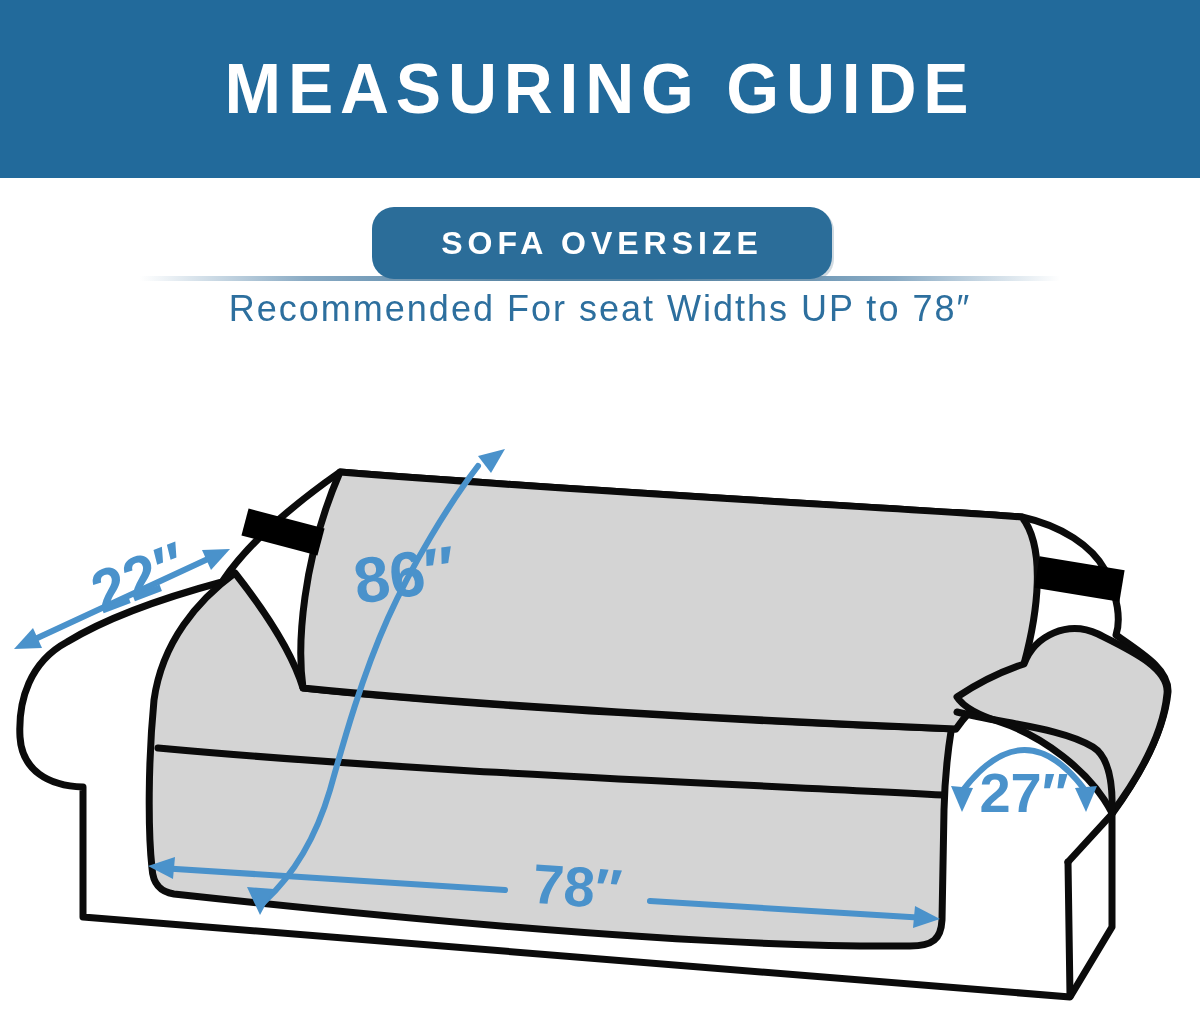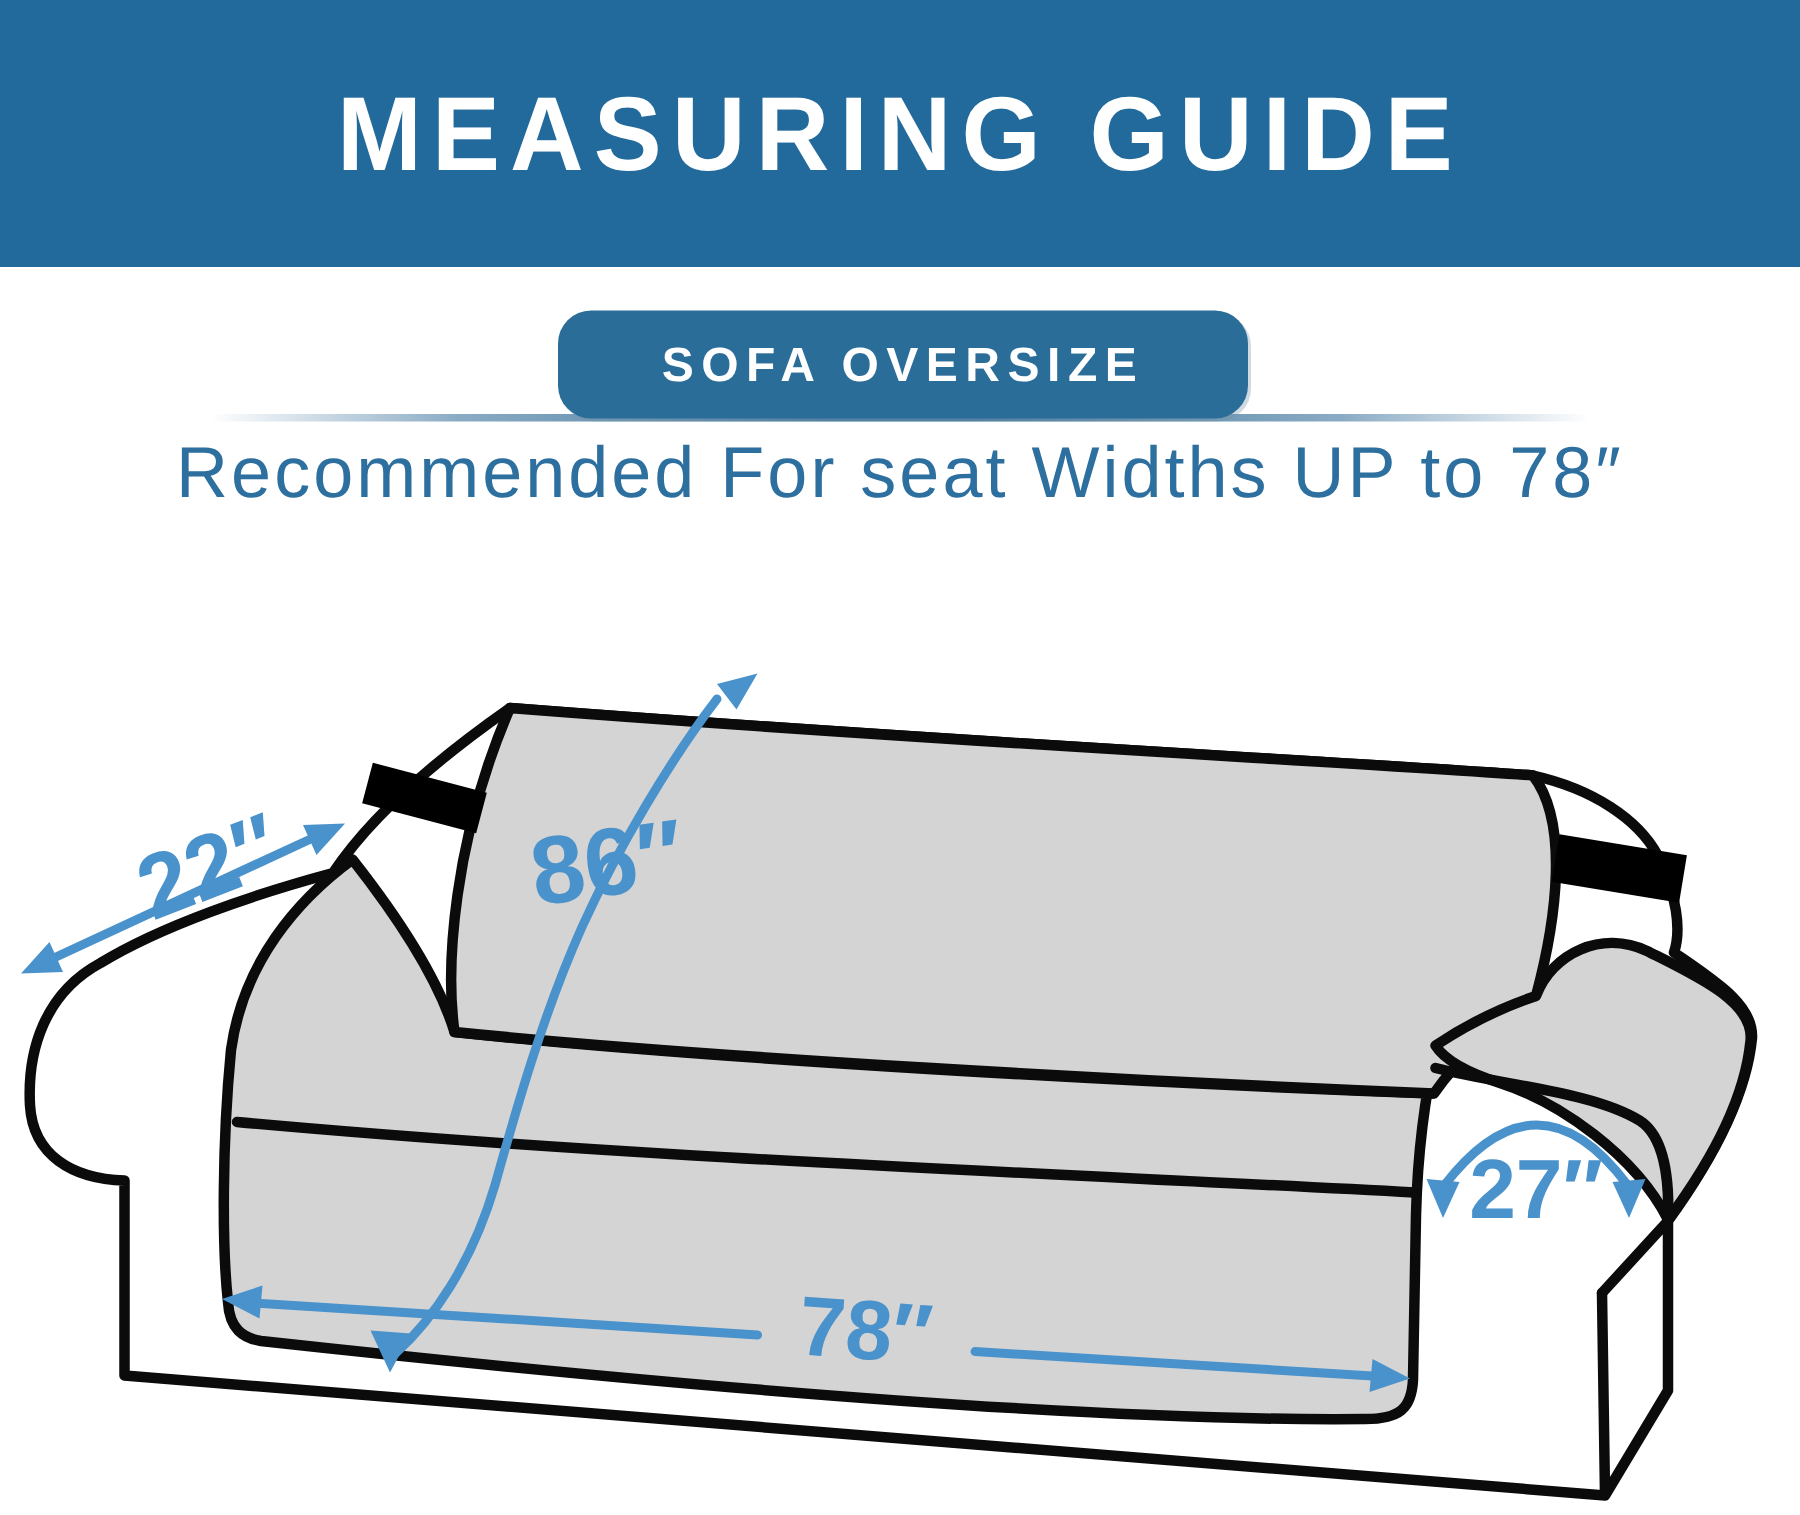--- a/index.html
+++ b/index.html
@@ -23,21 +23,21 @@
   .divider{position:absolute;left:140px;top:276px;width:920px;height:5px;
     background:linear-gradient(90deg,rgba(255,255,255,0) 0%,#8aabc4 18%,#41789e 45%,#41789e 55%,#8aabc4 82%,rgba(255,255,255,0) 100%);}
 
   .badge{position:absolute;left:372px;top:207px;width:460px;height:72px;
     background:var(--badge-blue);border-radius:22px;
     display:flex;align-items:center;justify-content:center;z-index:2;
     box-shadow:2px 2px 0 rgba(120,150,170,0.35);}
   .badge span{color:#ffffff;font-size:32px;font-weight:bold;letter-spacing:5px;white-space:nowrap;}
 
   .subtitle{position:absolute;left:0;top:288px;width:1200px;text-align:center;
-    color:var(--text-blue);font-size:48px;letter-spacing:2px;white-space:nowrap;}
+    color:var(--text-blue);font-size:36px;letter-spacing:2px;white-space:nowrap;}
 
   svg.sofa{position:absolute;left:0;top:0;width:1200px;height:1010px;}
   .ln{fill:none;stroke:var(--outline-black);stroke-width:7;stroke-linejoin:round;stroke-linecap:round;}
   .fill-white{fill:#ffffff;}
   .fill-gray{fill:var(--sofa-gray);}
   .strap{stroke:#000000;stroke-linecap:butt;fill:none;}
   .blue{stroke:var(--arrow-blue);stroke-width:6;fill:none;stroke-linecap:round;}
   .bluehead{fill:var(--arrow-blue);stroke:none;}
   .mlabel{fill:var(--arrow-blue);font-weight:bold;font-family:"Liberation Sans","DejaVu Sans",sans-serif;}
 </style>

